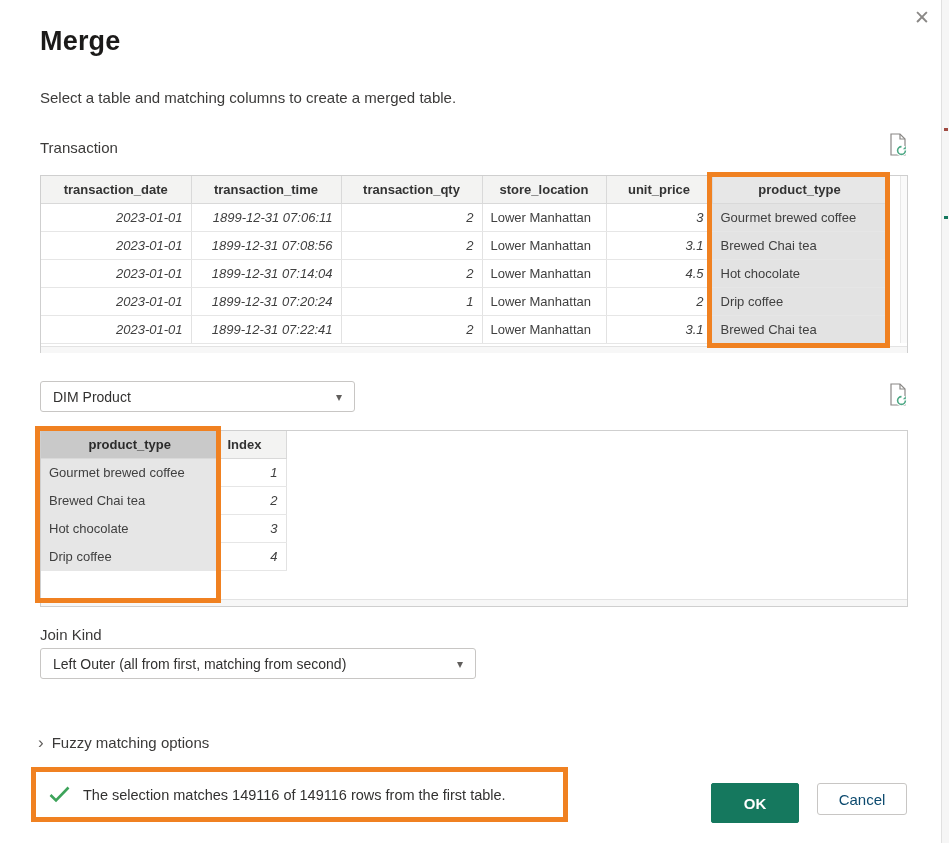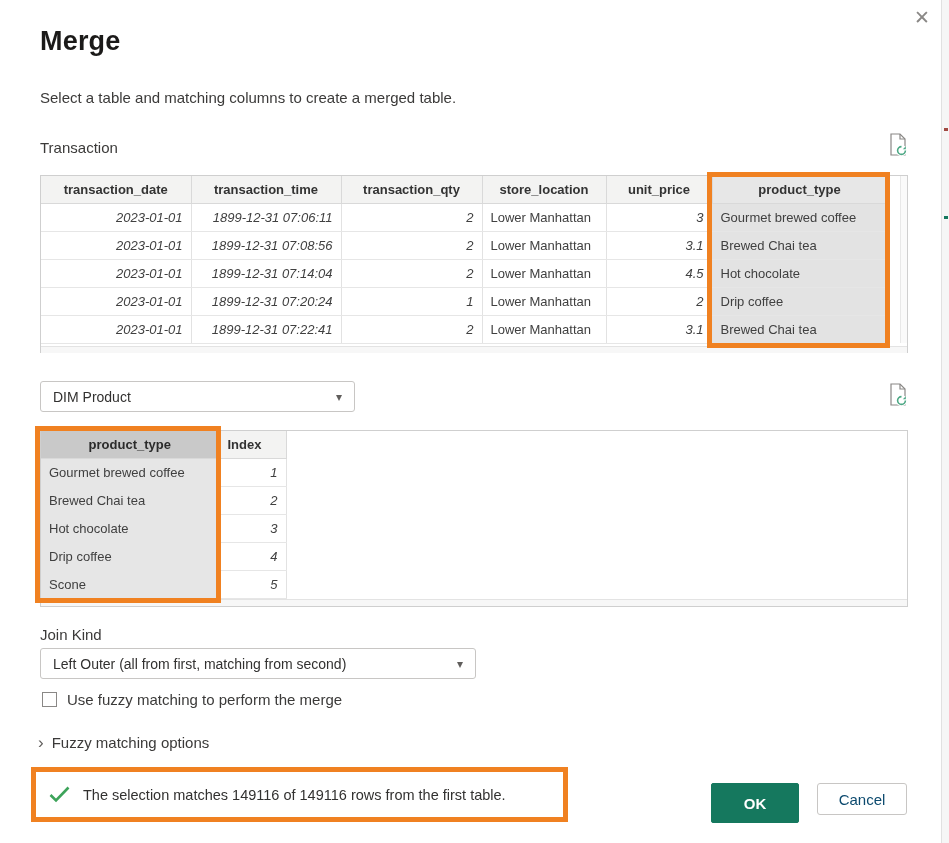--- a/index.html
+++ b/index.html
@@ -193,42 +193,34 @@
           <td class="num">2</td>
         </tr>
         <tr>
           <td class="txt sel2">Hot chocolate</td>
           <td class="num">3</td>
         </tr>
         <tr>
           <td class="txt sel2">Drip coffee</td>
           <td class="num">4</td>
         </tr>
-        <tr>
-          <td class="txt sel2">Scone</td>
-          <td class="num">5</td>
-        </tr>
       </tbody>
     </table>
     <div class="hscroll" style="position:absolute; left:0; right:0; bottom:0;"></div>
   </div>
 
   <div class="hl hl1"></div>
   <div class="hl hl2"></div>
 
   <div class="join-label">Join Kind</div>
   <div class="dd" style="left:40px; top:648px; width:436px;">
     <span class="dd-text">Left Outer (all from first, matching from second)</span>
     <span class="chev">▾</span>
   </div>
 
-  <div class="check-row">
-    <span class="checkbox"></span>
-    <span class="cb-label">Use fuzzy matching to perform the merge</span>
-  </div>
 
   <button class="expander">
     <span class="exp-chev">›</span>
     <span class="exp-label">Fuzzy matching options</span>
   </button>
 
   <div class="status-box">
     <svg width="21" height="17" viewBox="0 0 21 17">
       <path d="M1.5 9 L7 14.5 L19.5 1.5" fill="none" stroke="#3DA35A" stroke-width="2.6"></path>
     </svg>

